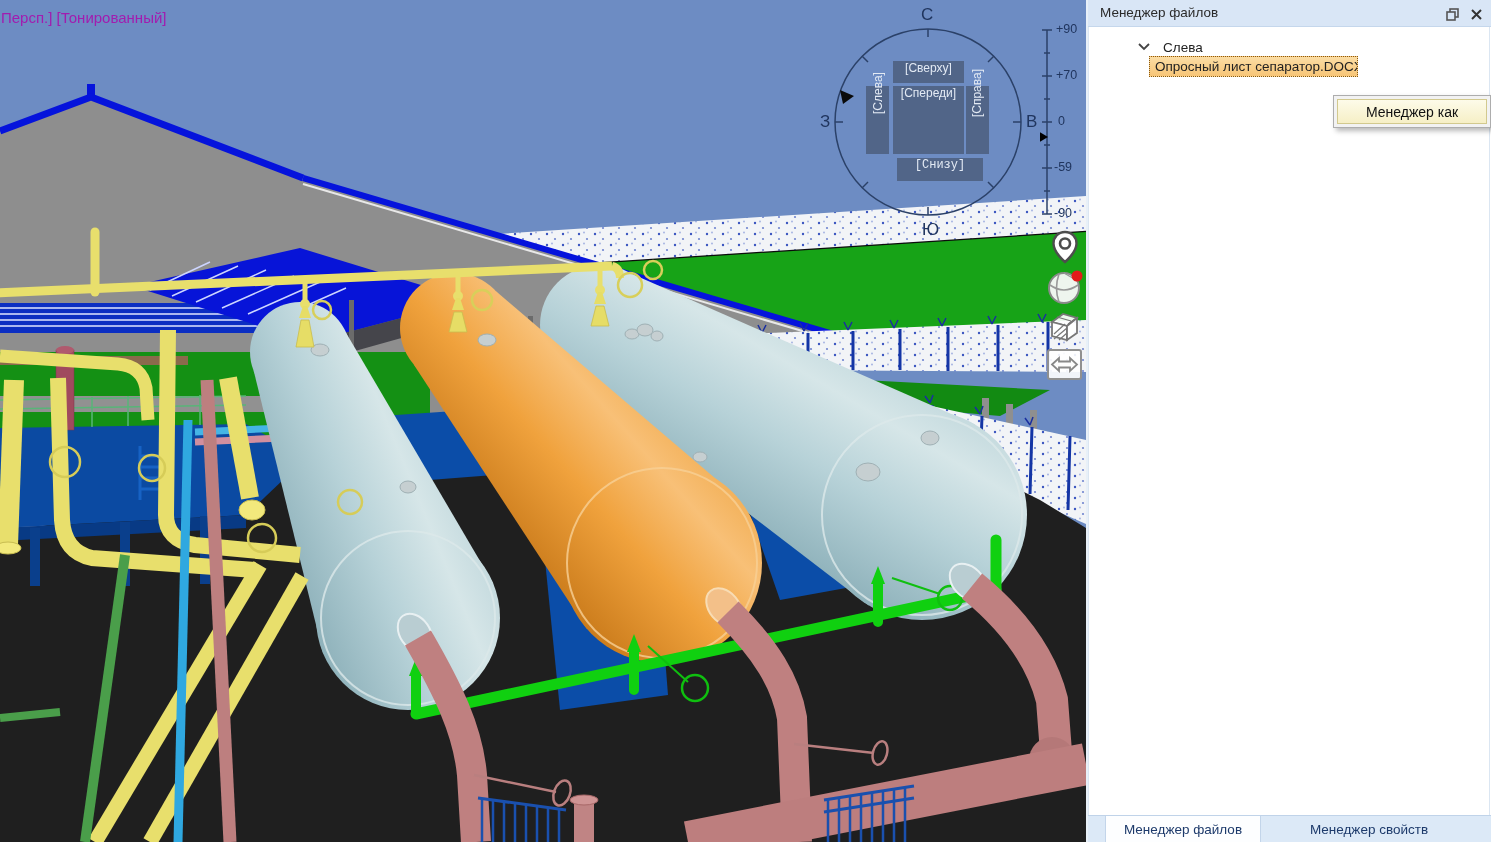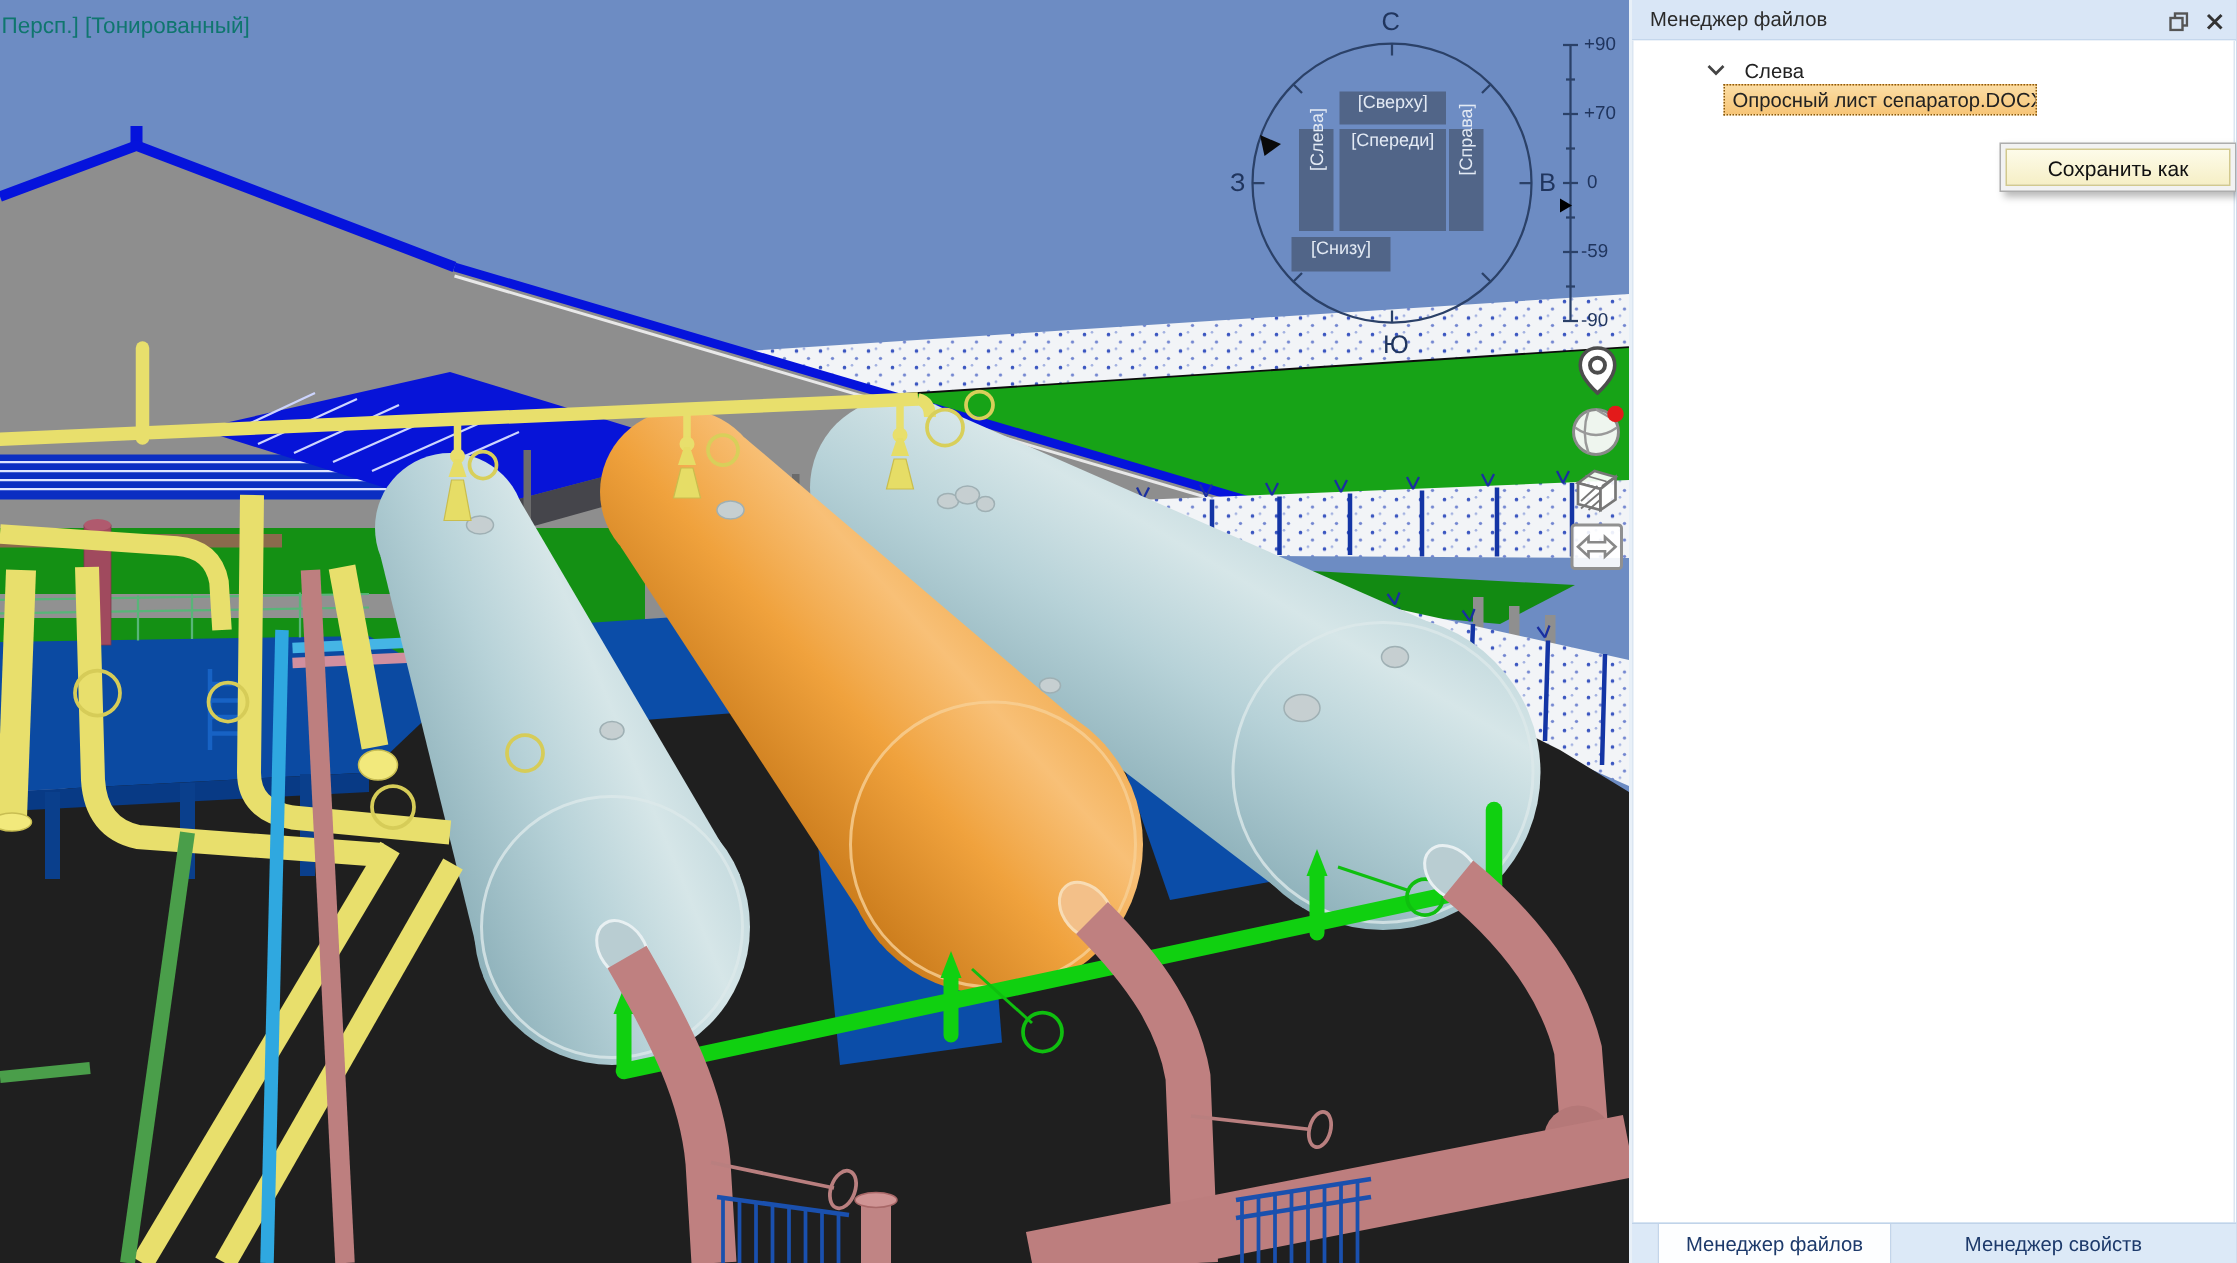--- a/index.html
+++ b/index.html
@@ -1,20 +1,20 @@
 <!DOCTYPE html>
 <html><head>
 <meta charset="utf-8">
 <style>
   * { margin:0; padding:0; box-sizing:border-box; }
   body { font-family:"Liberation Sans", sans-serif; }
   .app { position:relative; width:1491px; height:842px; overflow:hidden; background:#fff; }
   .viewport { position:absolute; left:0; top:0; width:1086px; height:842px; overflow:hidden; }
   .scene { position:absolute; left:0; top:0; }
-  .vp-label { position:absolute; left:1px; top:9px; font-size:15px; color:#0f766e; white-space:nowrap; }
+  .vp-label { position:absolute; left:1px; top:9px; font-size:15px; color:#a21caf; white-space:nowrap; }
 
   
   .compass-ring { position:absolute; left:834px; top:27px; }
   .c-letter { position:absolute; font-size:17px; color:#20355e; }
   .c-btn { position:absolute; background:rgba(77,96,128,0.88); color:#e3eaf4; font-size:12px;
            display:flex; align-items:flex-start; justify-content:center; cursor:pointer; white-space:nowrap; }
   .c-btn.vert span { transform:rotate(-90deg); }
   .tri { position:absolute; }
 
   
@@ -281,21 +281,21 @@
     <div class="c-letter" style="left:1026px; top:112px;">В</div>
     <svg class="tri" style="left:840px; top:90px;" width="16" height="15">
       <polygon points="0,0 14,6 3,14" fill="#0a0a0a"></polygon>
     </svg>
     <div class="c-btn" style="left:893px; top:61px; width:71px; height:22px;">
       <span>[Сверху]</span>
       </div>
     <div class="c-btn" style="left:893px; top:86px; width:71px; height:68px;">
       <span>[Спереди]</span>
       </div>
-    <div class="c-btn" style="left:861px; top:158px; width:66px; height:23px;">
+    <div class="c-btn" style="left:897px; top:158px; width:86px; height:23px;font-family:Liberation Mono, monospace;">
       <span>[Снизу]</span>
       </div>
     <div class="c-btn vert" style="left:866px; top:86px; width:23px; height:68px;">
       <span>[Слева]</span>
       </div>
     <div class="c-btn vert" style="left:966px; top:86px; width:23px; height:68px;">
       <span>[Справа]</span>
       </div>
 
     <svg class="scale-svg" width="46" height="200">
@@ -361,21 +361,21 @@
     </div>
     <div class="panel-body">
       <div class="tree-root">
         <svg class="tree-chevron" width="12" height="8">
           <path d="M1,1 L6,6 L11,1" fill="none" stroke="#444" stroke-width="1.8"></path>
         </svg>
         <span class="tree-root-label">Слева</span>
       </div>
       <div class="tree-file">Опросный лист сепаратор.DOCX</div>
       <div class="ctx-menu">
-        <div class="ctx-item">Сохранить как</div>
+        <div class="ctx-item">Менеджер как</div>
       </div>
     </div>
     <div class="tab-bar">
       <div class="tab active">Менеджер файлов</div>
       <div class="tab inactive">Менеджер свойств</div>
     </div>
   </div>
 </div>
 
 </body></html>

